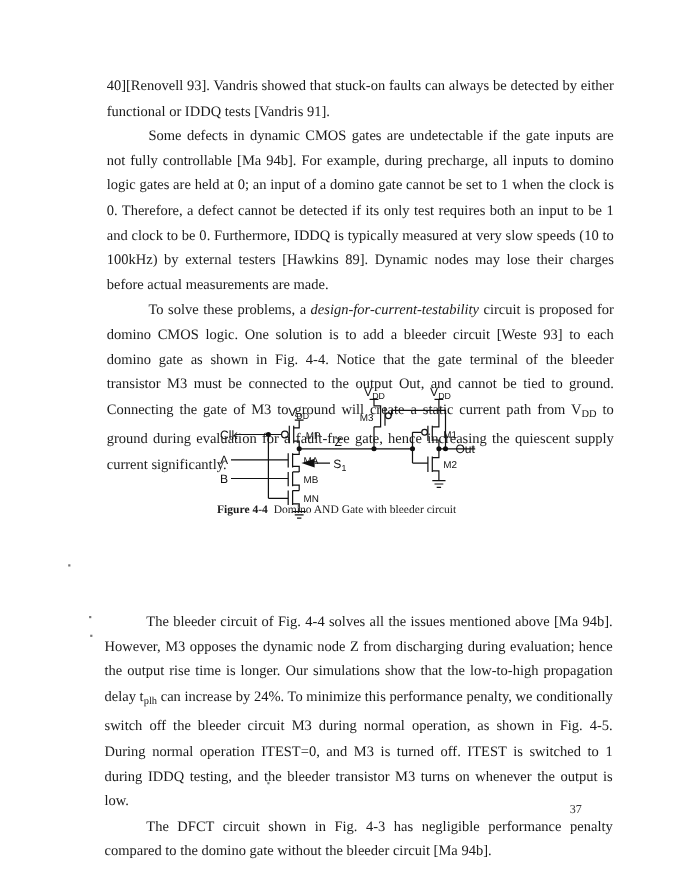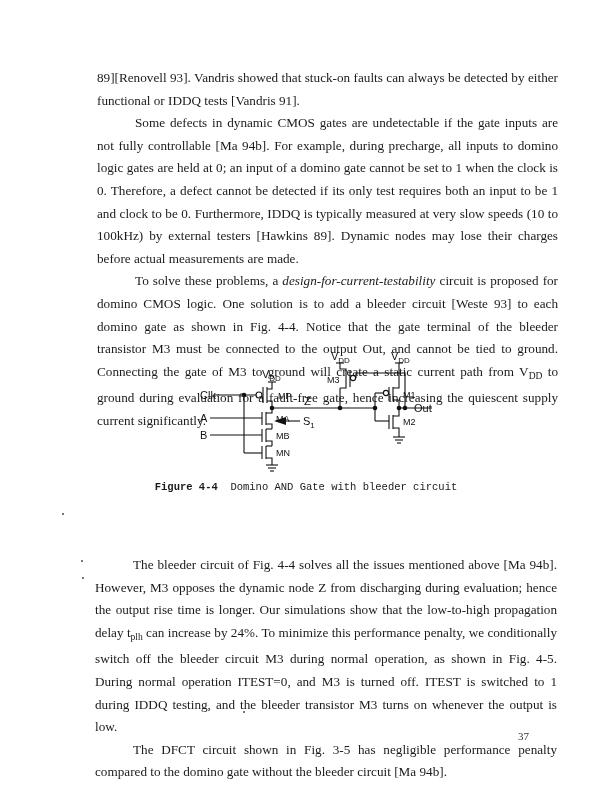--- a/index.html
+++ b/index.html
@@ -17,41 +17,41 @@
     margin: 0;
   }
   .para { margin: 0; }
   .indent { text-indent: 38px; }
   .text i { }
   .sub { font-size: 9.5px; vertical-align: -3px; }
   #block1 { top: 67px; }
   #block2 { top: 554px; left: 95px; width: 462px; }
   .figure { position: absolute; left: 200px; top: 345px; width: 240px; height: 130px; }
   .caption {
-    position: absolute; left: 0; width: 612px; top: 481px;
+    position: absolute; left: 0; width: 612px; top: 458px;
     text-align: center;
-    font-family: Liberation Mono, monospace;
+    font-family: Liberation Serif, serif;
     font-size: 10.5px; color: #1a1a1a;
   }
   .caption b { font-weight: bold; }
   .pagenum {
     position: absolute; top: 730px; left: 518px;
     font-family: "Liberation Serif", "DejaVu Serif", serif;
     font-size: 11px; color: #333;
   }
   .speck { position: absolute; width: 1.5px; height: 1.5px; background: #777; }
   svg text { font-family: "Liberation Sans", "DejaVu Sans", sans-serif; fill: #111; }
 </style>
 </head>
 <body>
 
 <div class="page">
 
   <div class="text" id="block1">
-    <p class="para">89][Renovell 93].  Vandris showed that stuck-on faults can always be detected by either functional or IDDQ tests [Vandris 91].</p>
+    <p class="para">40][Renovell 93].  Vandris showed that stuck-on faults can always be detected by either functional or IDDQ tests [Vandris 91].</p>
     <p class="para indent">Some defects in dynamic CMOS gates are undetectable if the gate inputs are not fully controllable [Ma 94b].  For example, during precharge, all inputs to domino logic gates are held at 0; an input of a domino gate cannot be set to 1 when the clock is 0. Therefore, a defect cannot be detected if its only test requires both an input to be 1 and clock to be 0.  Furthermore, IDDQ is typically measured at very slow speeds (10 to 100kHz) by external testers [Hawkins 89].  Dynamic nodes may lose their charges before actual measurements are made.</p>
     <p class="para indent"><span>To solve these problems, a </span><i>design-for-current-testability</i><span> circuit is proposed for domino CMOS logic.  One solution is to add a bleeder circuit [Weste 93] to each domino gate as shown in Fig. 4-4.  Notice that the gate terminal of the bleeder transistor M3 must be connected to the output Out, and cannot be tied to ground.  Connecting the gate of M3 to ground will create a static current path from V</span><span class="sub">DD</span><span> to ground during evaluation for a fault-free gate, hence increasing the quiescent supply current significantly.</span></p>
   </div>
 
   <div class="figure">
     <svg width="240" height="130" viewBox="0 0 240 130" xmlns="http://www.w3.org/2000/svg">
       <g stroke="#111" stroke-width="1.1" fill="none">
 
         <line x1="14" y1="50" x2="56" y2="50"></line>
 
@@ -155,21 +155,21 @@
       </g>
     </svg>
   </div>
 
   <div class="caption">
     <b>Figure 4-4</b>&nbsp;&nbsp;<span>Domino AND Gate with bleeder circuit</span>
   </div>
 
   <div class="text" id="block2">
     <p class="para indent"><span>The bleeder circuit of Fig. 4-4 solves all the issues mentioned above [Ma 94b]. However, M3 opposes the dynamic node Z from discharging during evaluation; hence the output rise time is longer.  Our simulations show that the low-to-high propagation delay</span> <span>t</span><span class="sub">plh</span><span> can increase by 24%.  To minimize this performance penalty, we conditionally switch off the bleeder circuit M3 during normal operation, as shown in Fig. 4-5.  During normal operation ITEST=0, and M3 is turned off.  ITEST is switched to 1 during IDDQ testing, and the bleeder transistor M3 turns on whenever the output is low.</span></p>
-    <p class="para indent">The DFCT circuit shown in Fig. 3-5 has negligible performance penalty compared to the domino gate without the bleeder circuit [Ma 94b].</p>
+    <p class="para indent">The DFCT circuit shown in Fig. 4-3 has negligible performance penalty compared to the domino gate without the bleeder circuit [Ma 94b].</p>
   </div>
 
   <div class="pagenum">37</div>
 
   <div class="speck" style="left:62px; top:513px;"></div>
   <div class="speck" style="left:81px; top:560px;"></div>
   <div class="speck" style="left:82px; top:577px;"></div>
   <div class="speck" style="left:243px; top:711px;"></div>
 </div>
 

